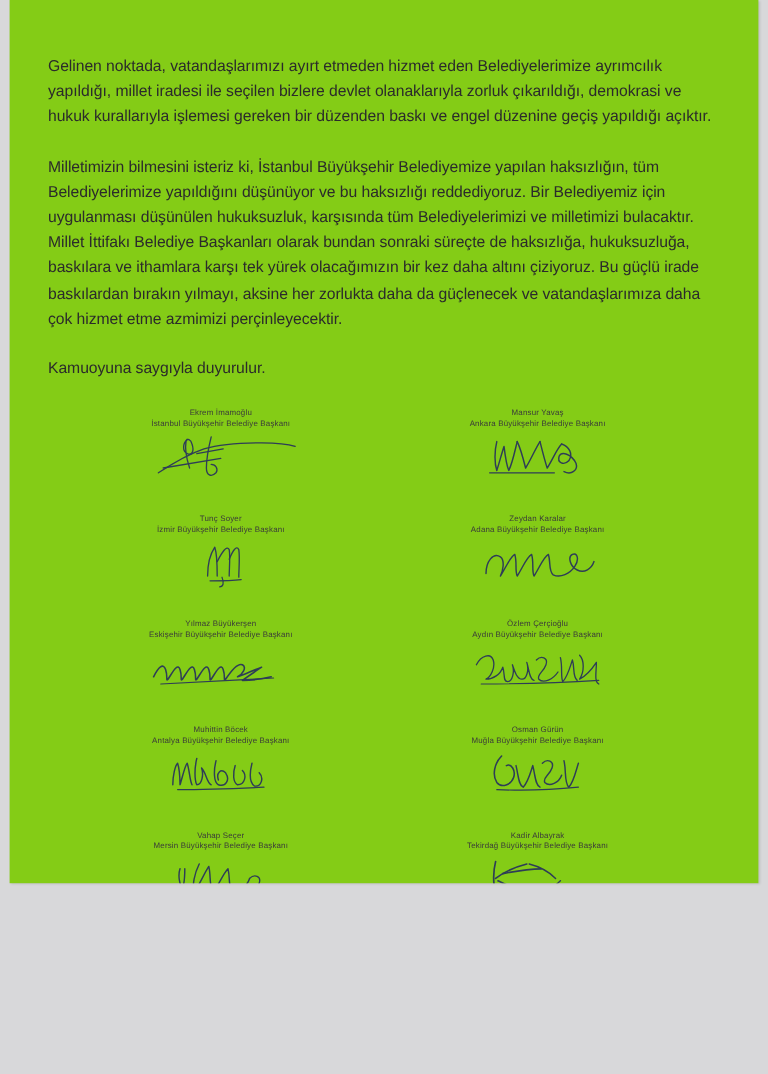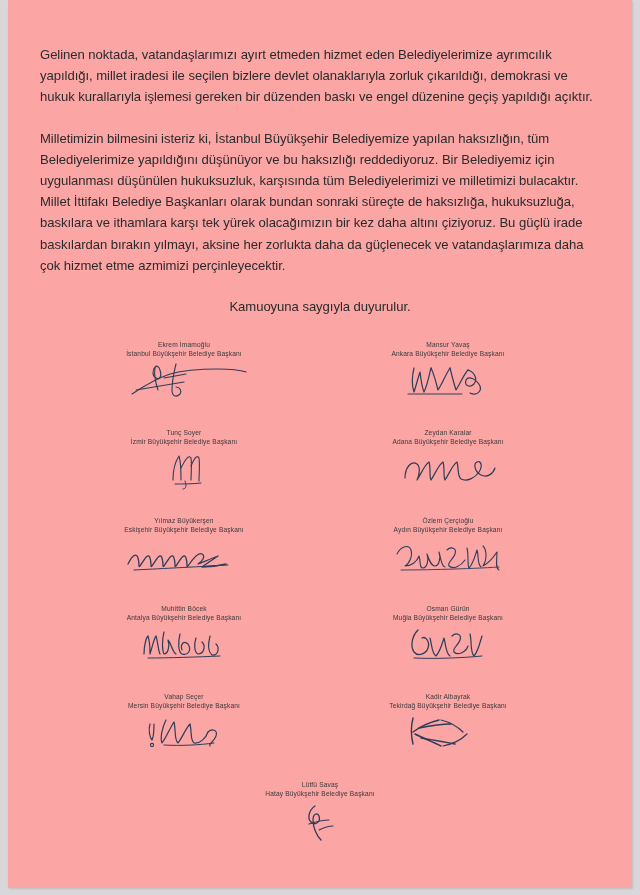--- a/index.html
+++ b/index.html
@@ -11,42 +11,41 @@
     width: 640px;
     height: 895px;
     overflow: hidden;
     font-family: "Liberation Sans", sans-serif;
   }
   #page {
     position: absolute;
     left: 8px;
     top: 0;
     width: 624px;
-    height: 888px;
-    background: #fca5a5;
+    height: 736px;
+    background: #84cc16;
     box-shadow: 1px 1px 2px rgba(0,0,0,0.12);
     overflow: hidden;
   }
   #body-text {
     position: absolute;
     left: 32px;
     top: 44px;
     width: 560px;
   }
   .para {
     font-size: 13.1px;
     line-height: 21.2px;
     color: #2b2b2b;
     margin: 0 0 20px 0;
     text-align: left;
     letter-spacing: -0.05px;
   }
   .para.closing {
     margin-bottom: 0;
-    text-align: center;
   }
   #signatures {
     position: absolute;
     left: 0;
     top: 340px;
     width: 624px;
   }
   .sig-row {
     position: relative;
     width: 624px;

